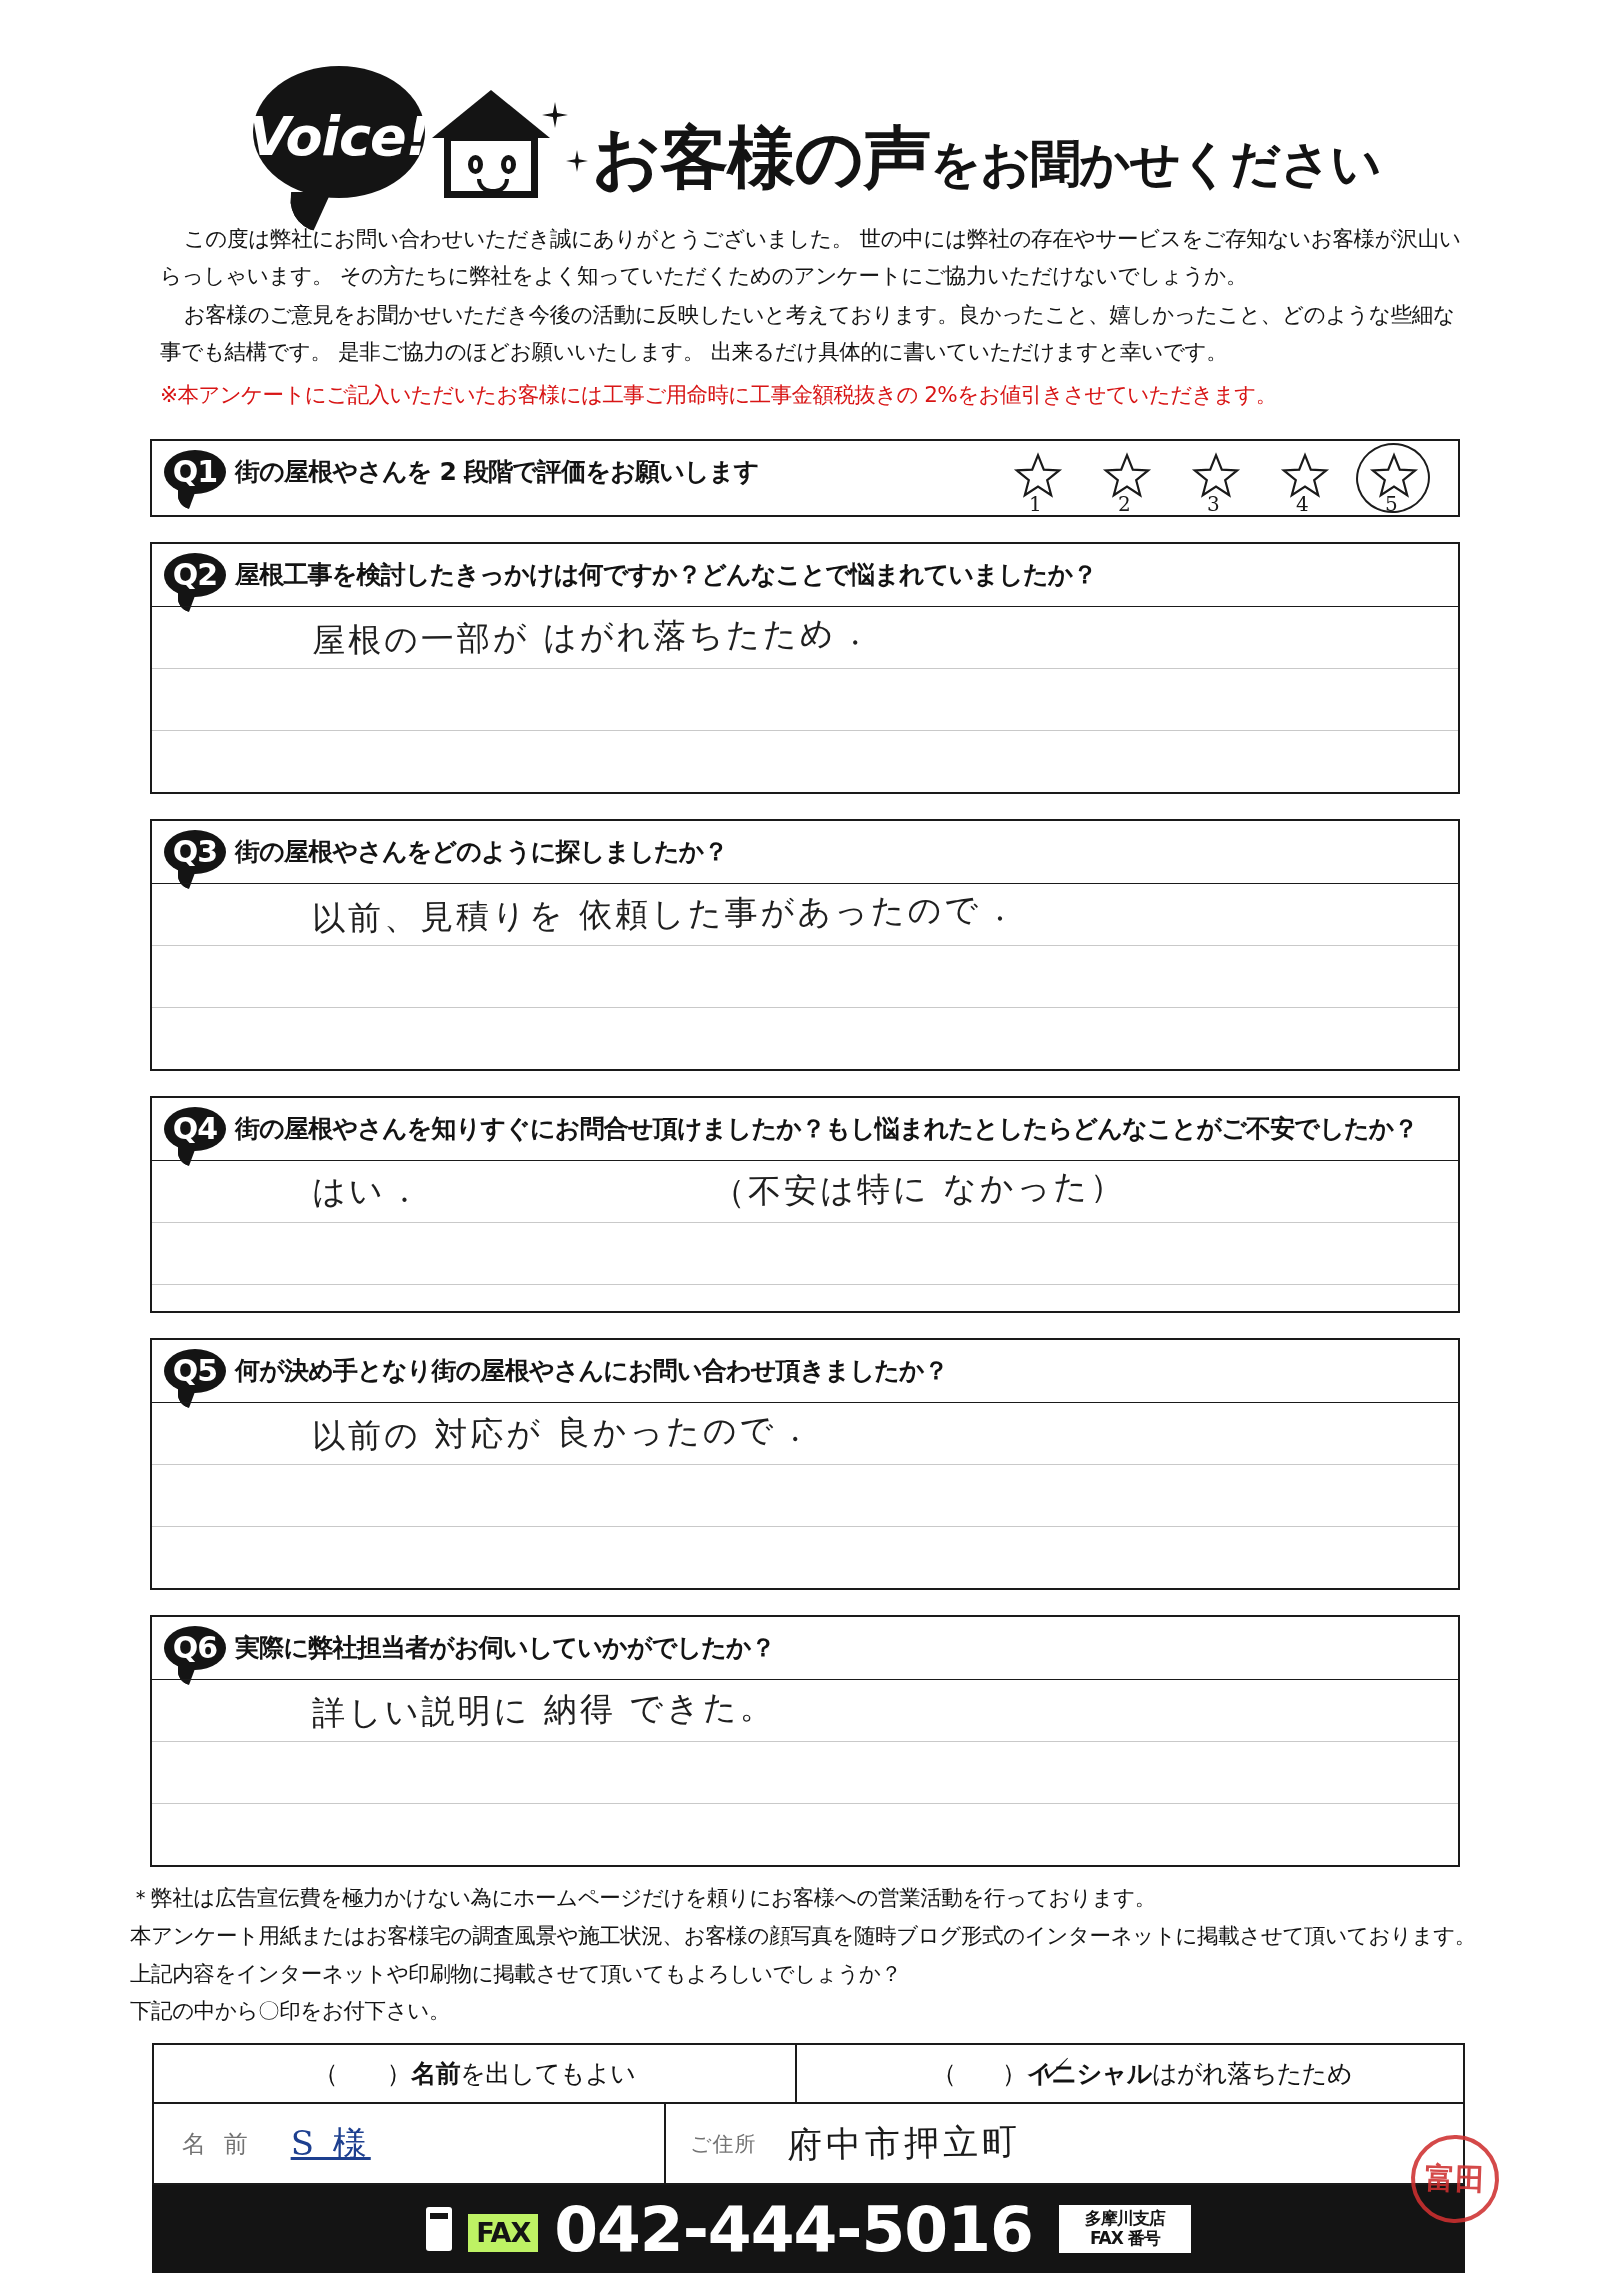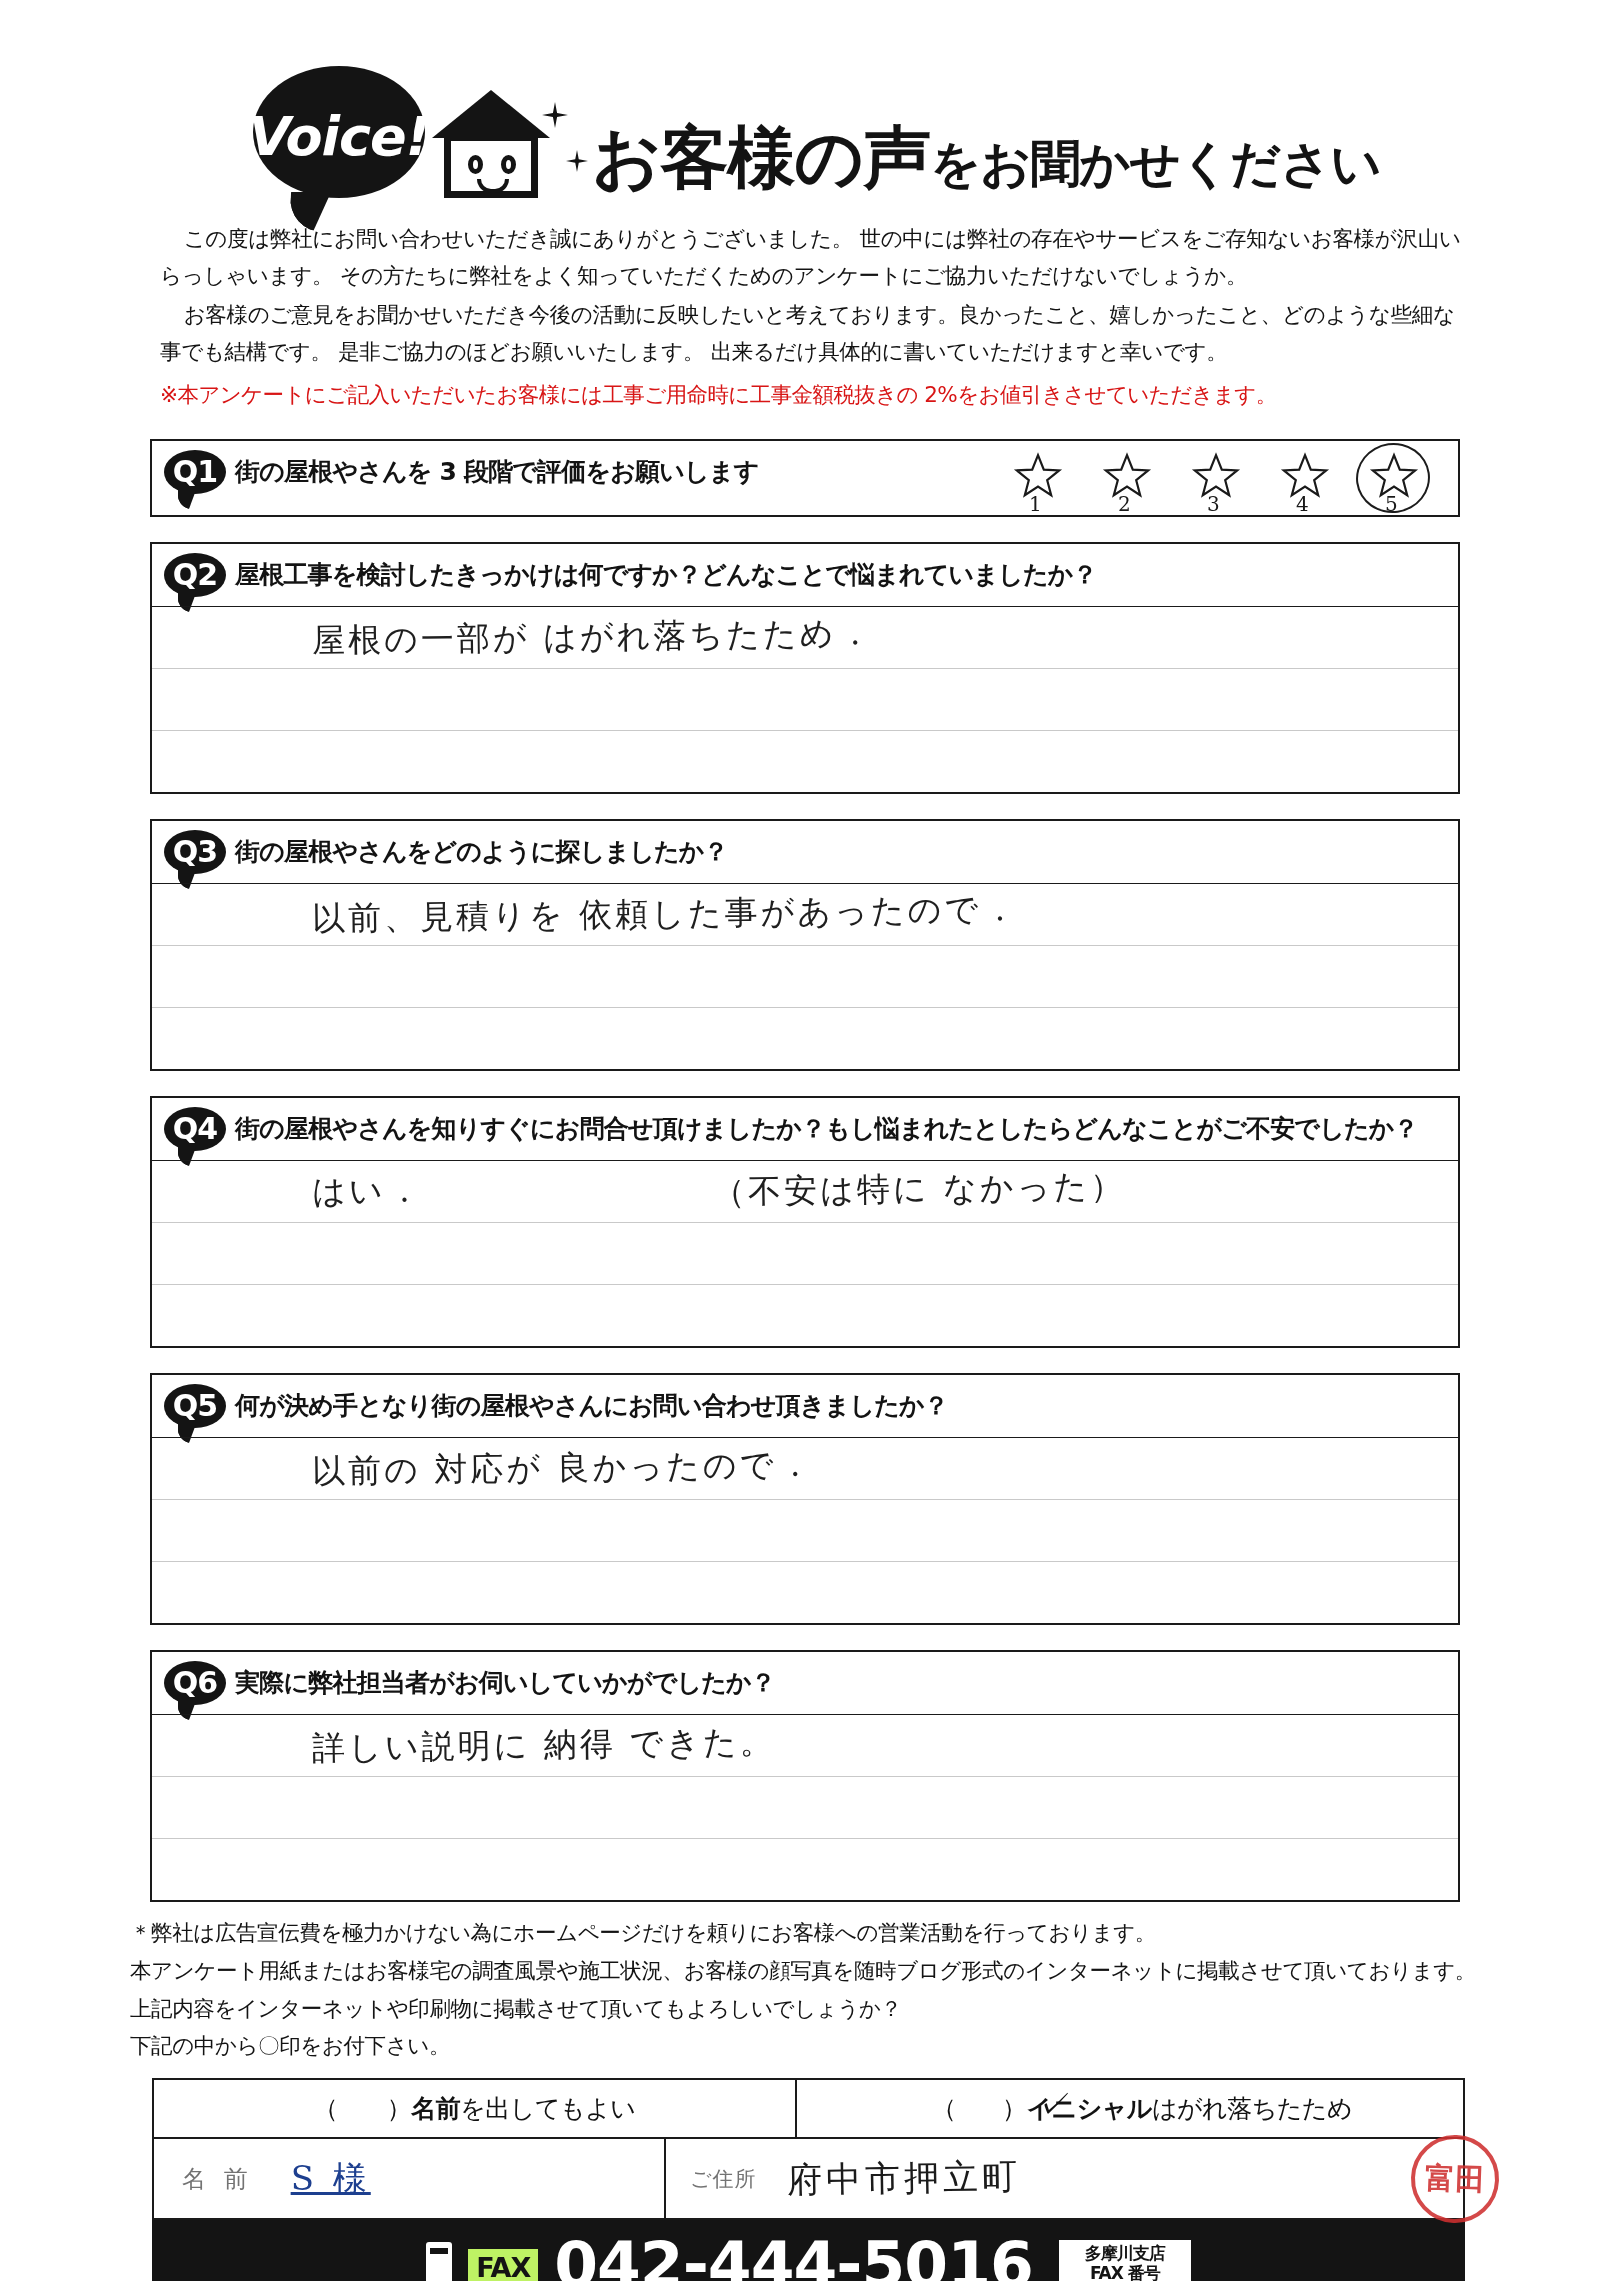--- a/index.html
+++ b/index.html
@@ -220,21 +220,21 @@
     border-top: 1.5px solid #1a1a1a;
     background:
       repeating-linear-gradient(
         to bottom,
         transparent 0px, transparent 61px,
         #c9c9c9 61px, #c9c9c9 62px
       );
   }
   .answer.h2 { height: 186px; }
   .answer.h3 { height: 186px; }
-  .answer.h4 { height: 186px; }
+  .answer.h4 { height: 151px; }
   .answer.h5 { height: 186px; }
   .answer.h6 { height: 186px; }
   .hand {
     position: absolute;
     font-family: "DejaVu Serif", serif;
     font-size: 33px;
     color: #1f1f1f;
     white-space: nowrap;
     letter-spacing: 3px;
     transform: rotate(-0.8deg);
@@ -420,21 +420,21 @@
     <p>お客様のご意見をお聞かせいただき今後の活動に反映したいと考えております。良かったこと、嬉しかったこと、どのような些細な事でも結構です。 是非ご協力のほどお願いいたします。 出来るだけ具体的に書いていただけますと幸いです。</p>
     <p class="notice">※本アンケートにご記入いただいたお客様には工事ご用命時に工事金額税抜きの 2%をお値引きさせていただきます。</p>
   </div>
 
   <div class="qwrap">
 
     <div class="qbox">
       <div class="qhead q1box">
         <div class="q1left" style="display:flex;align-items:flex-start;">
           <div class="qbadge">Q1</div>
-          <div class="qtext">街の屋根やさんを 3 段階で評価をお願いします</div>
+          <div class="qtext">街の屋根やさんを 2 段階で評価をお願いします</div>
         </div>
         <div class="stars">
           <div class="star-cell">
             <div class="star">
               <svg width="50" height="48" viewBox="0 0 24 24">
                   <path d="M12 1.6l2.9 7.2 7.7.4-6 4.9 2 7.5-6.6-4.3-6.6 4.3 2-7.5-6-4.9 7.7-.4z" fill="none" stroke="#1a1a1a" stroke-width="1.1"></path>
                 </svg>
             </div>
             <span class="star-num">1</span>
           </div>

